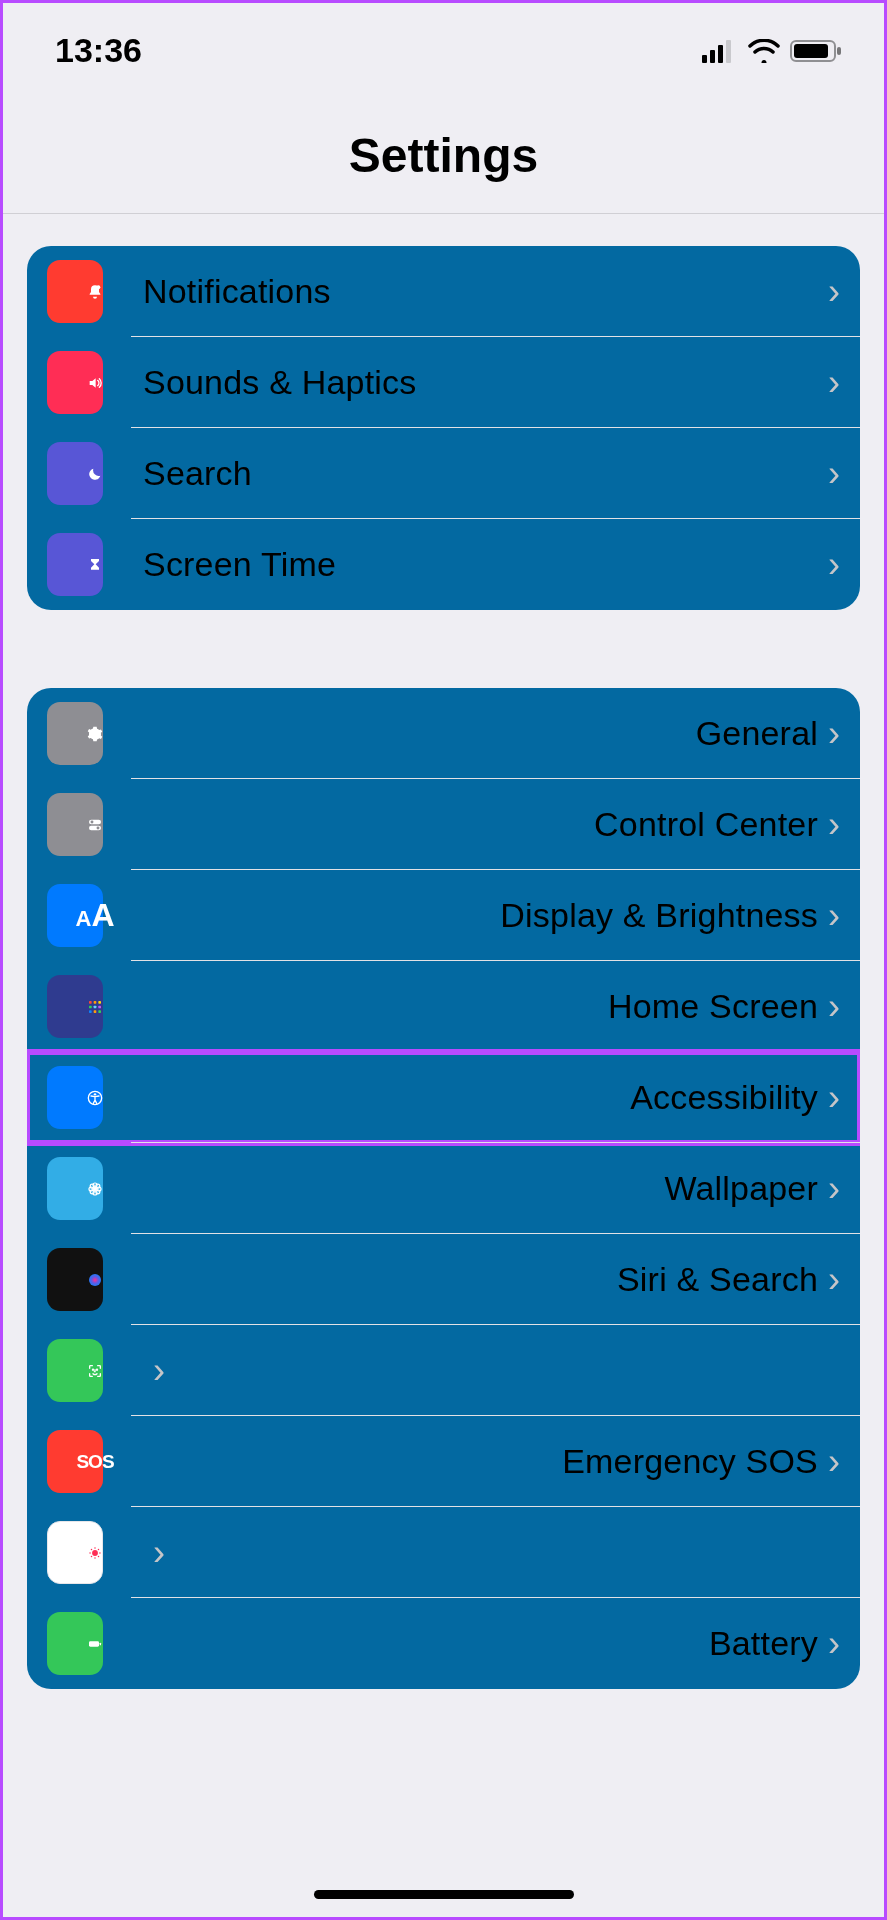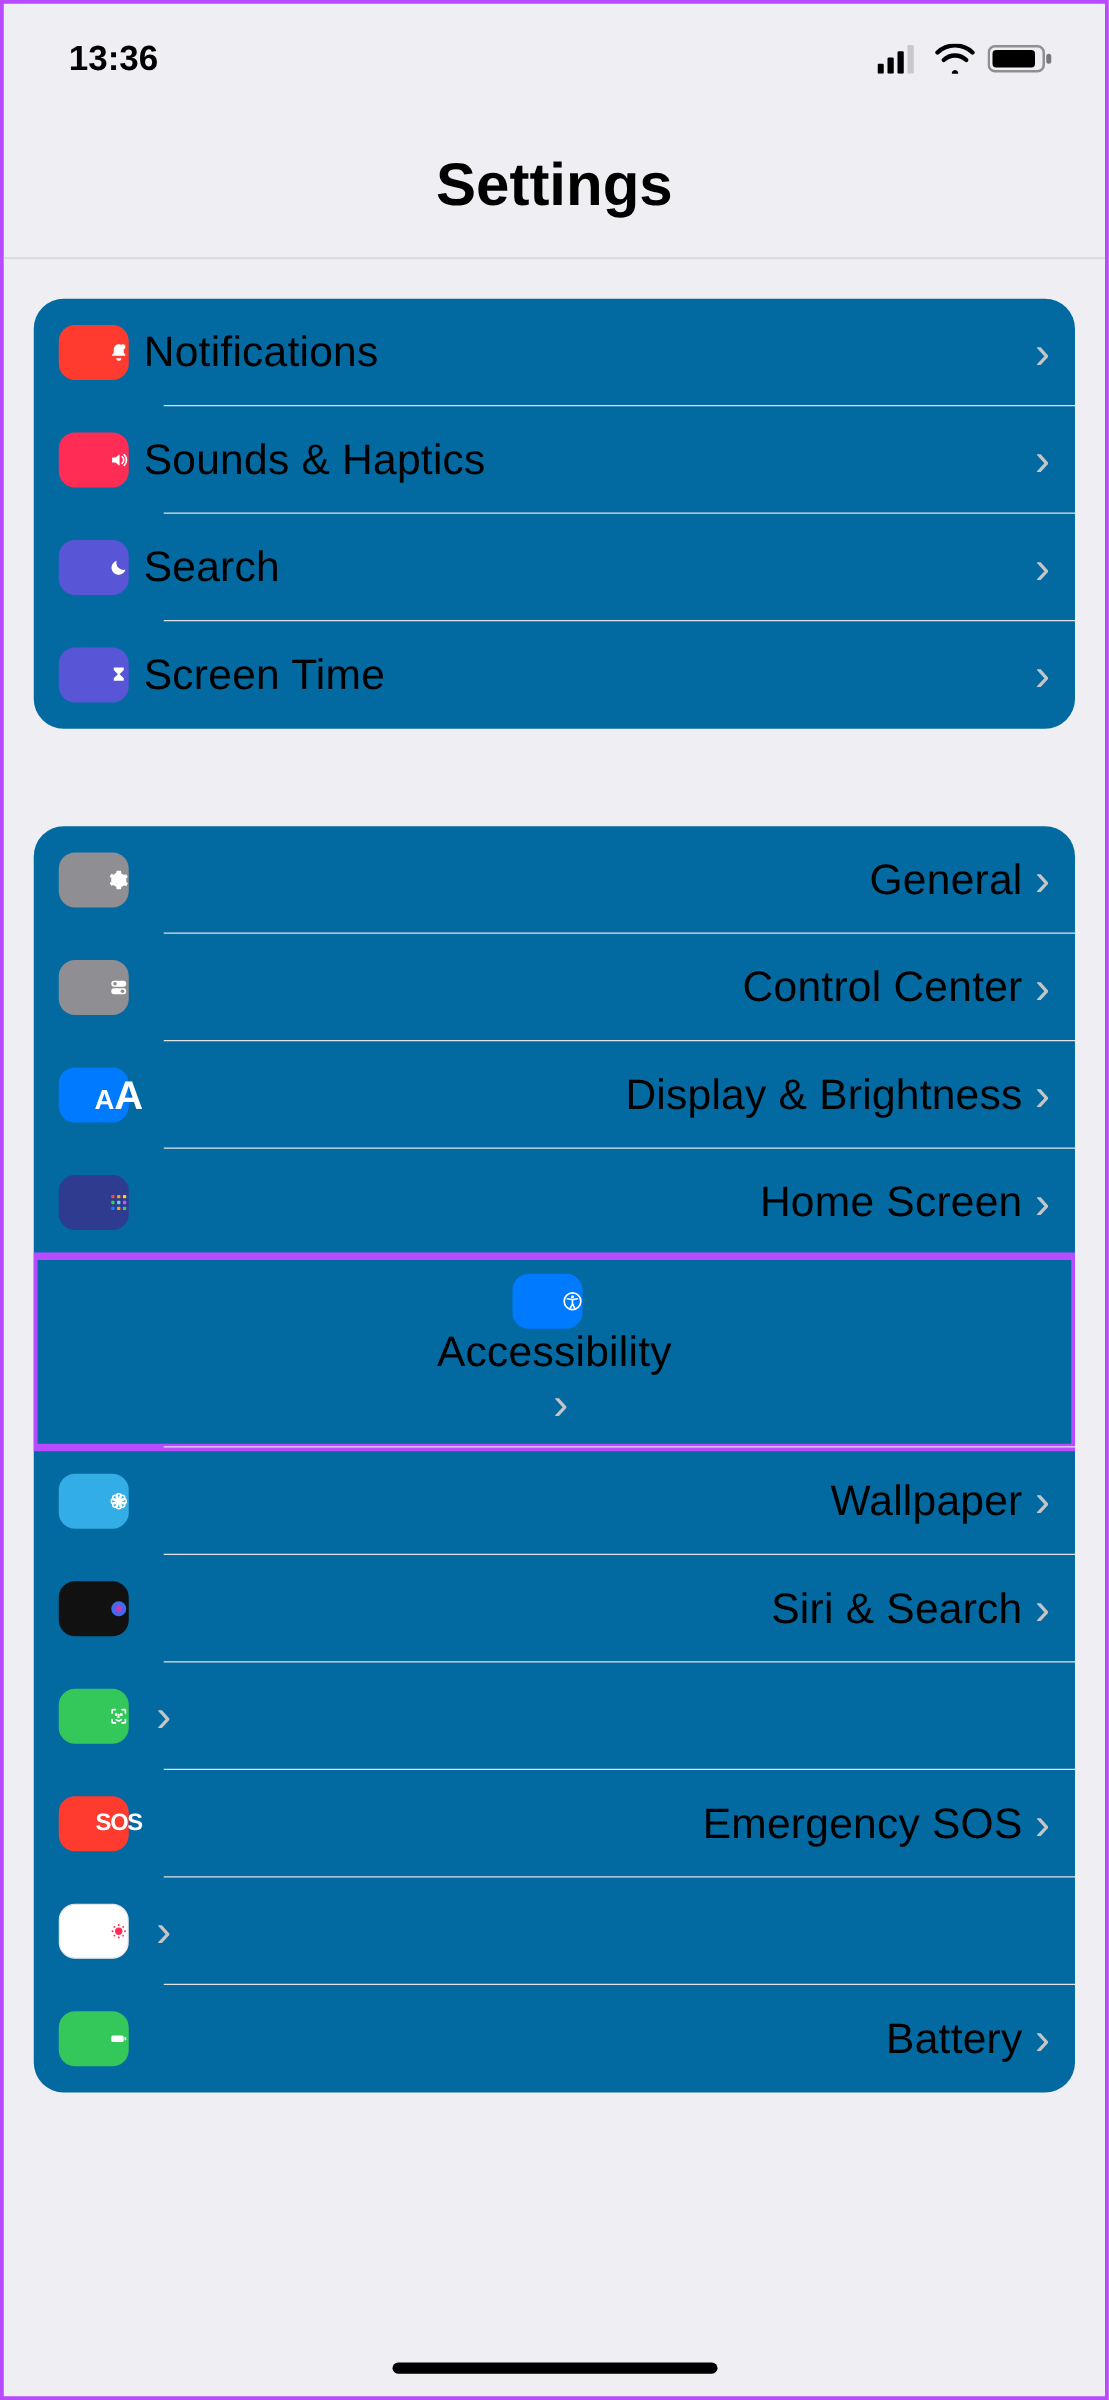--- a/index.html
+++ b/index.html
@@ -10,21 +10,21 @@
     color: #000;
     position: relative;
     border: 3px solid #b84bff;
   }
   
   .status-bar {
     display: flex;
     justify-content: space-between;
     align-items: center;
     padding: 28px 42px 10px 52px;
-    font-size: 28px;
+    font-size: 34px;
     font-weight: 700;
   }
   .status-right { display: flex; align-items: center; gap: 10px; }
   .status-right svg { display: block; }
 
   
   .nav-header {
     text-align: center;
     font-size: 48px;
     font-weight: 700;
@@ -45,24 +45,24 @@
   
   .row {
     display: flex;
     align-items: center;
     min-height: 86px;
     padding: 14px 20px 14px 20px;
     position: relative;
   }
   .row .icon {
     width: 56px;
-    height: 44px;
+    height: 63px;
     border-radius: 13px;
     flex-shrink: 0;
-    margin-right: 12px;
+    margin-right: 40px;
     display: flex;
     align-items: center;
     justify-content: center;
     padding-left: 40px;
   }
   .row .label {
     font-size: 34px;
     font-weight: 500;
     flex: 1;
     letter-spacing: 0.2px;
@@ -80,21 +80,20 @@
     bottom: 0;
     height: 1px;
     background: #e2e2e6;
   }
   .row:last-child .divider { display: none; }
 
   .row.highlighted {
     outline: 6px solid #b84bff;
     outline-offset: -3px;
     z-index: 2;
-    flex-direction: column;
   }
 
   
   .bg-red    { background: #ff3b30; }
   .bg-pink   { background: #ff2d55; }
   .bg-indigo { background: #5856d6; }
   .bg-gray   { background: #8e8e93; }
   .bg-blue   { background: #007aff; }
   .bg-navy   { background: #2f3b8f; }
   .bg-cyan   { background: #32ade6; }

